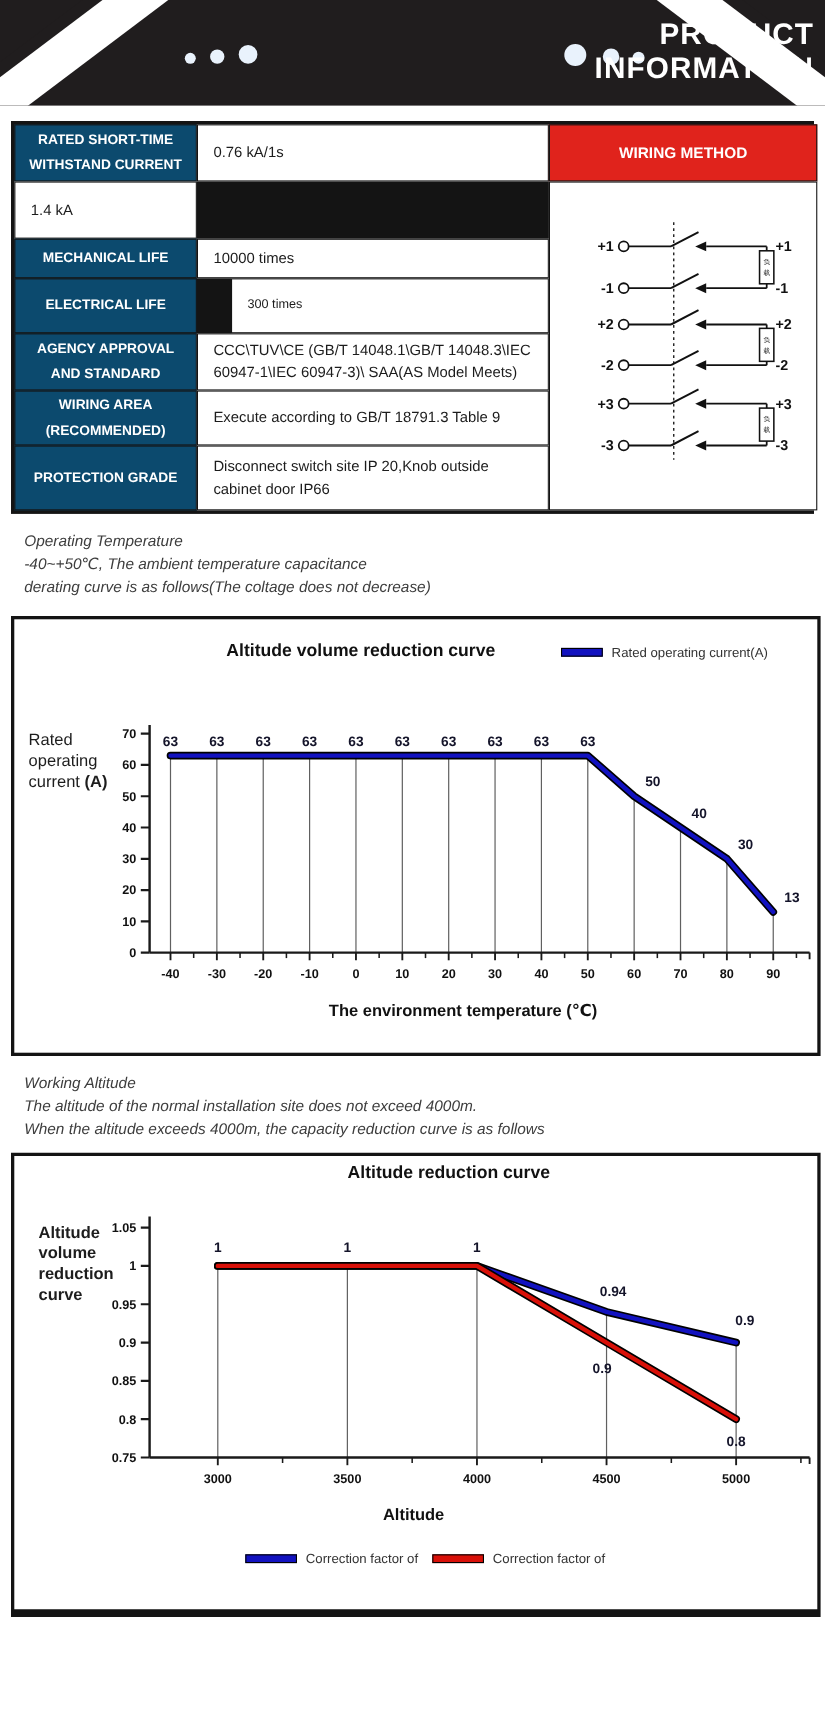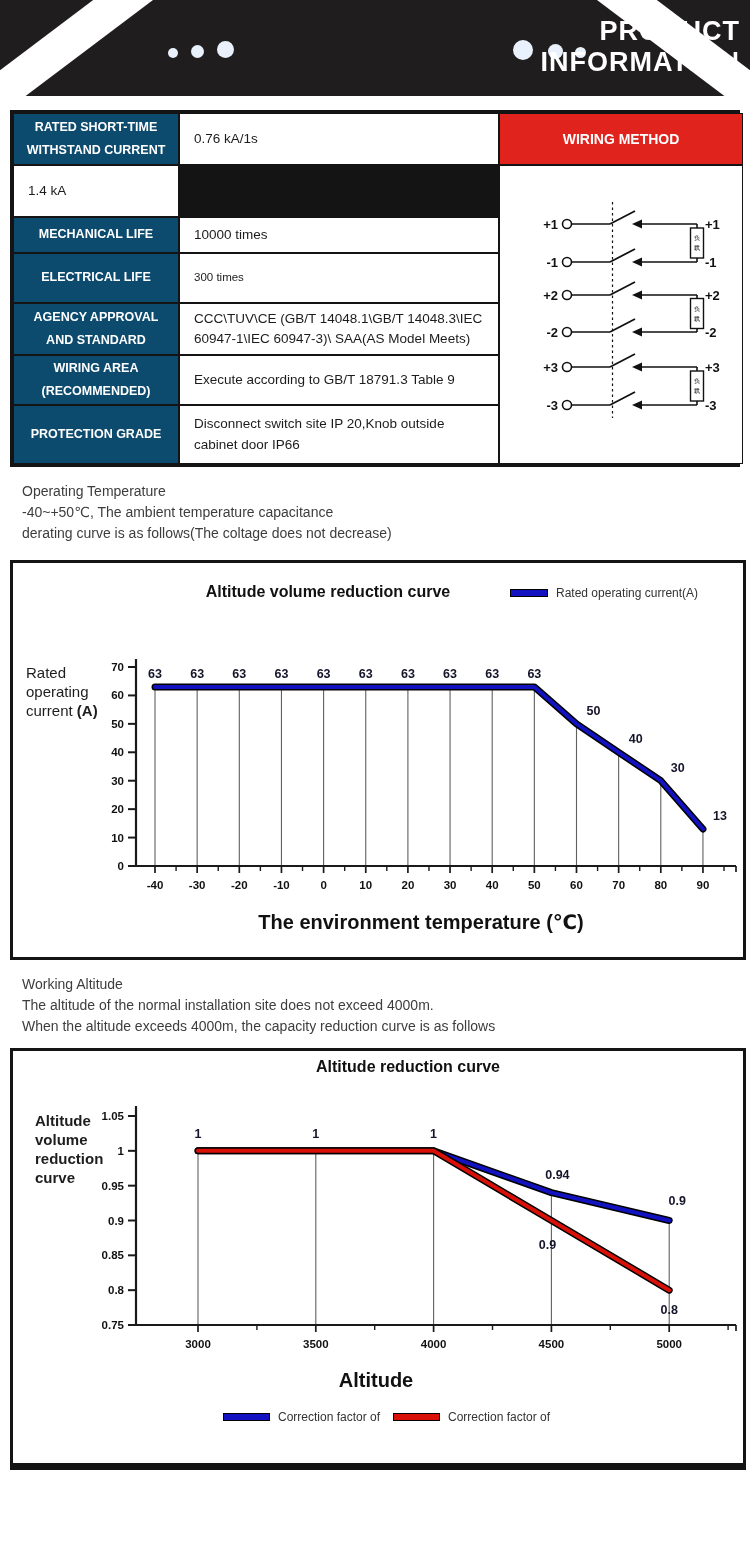--- a/index.html
+++ b/index.html
@@ -19,39 +19,39 @@
   
   #spec{position:absolute;left:10px;top:110px;width:730px;height:357px;
         display:grid;grid-template-columns:166px 320px 244px;
         grid-template-rows:52px 52px 36px 50px 52px 50px 1fr;
         border:3px solid #141414;background:#141414;box-sizing:border-box;}
   #spec > div{border:1.5px solid #141414;box-sizing:border-box;}
   .lbl{background:#0c4a6e;color:#fff;font-weight:bold;font-size:12.5px;line-height:1.85;
        display:flex;align-items:center;justify-content:center;text-align:center;padding:0 8px;}
   .val{background:#fff;color:#1c1c1c;font-size:13.5px;line-height:1.5;
        display:flex;align-items:center;padding:2px 14px;}
-  .val.small{font-size:11.5px;}
+  .val.small{font-size:11.5px;margin-left:31px;}
   .wm-hd{grid-column:3;grid-row:1;background:#e0231c;color:#fff;font-weight:bold;font-size:14px;
          display:flex;align-items:center;justify-content:center;}
   .wm-bd{grid-column:3;grid-row:2/8;background:#fff;position:relative;}
   
-  .para{position:absolute;left:22px;font-size:14px;color:#3d3d3d;line-height:21px;}
+  .para{position:absolute;left:22px;font-size:14px;color:#3d3d3d;line-height:21px;font-style:italic;}
   
   .chartbox{position:absolute;left:10px;width:730px;border:3px solid #141414;background:#fff;box-sizing:content-box;}
   #chart1{top:560px;height:394px;}
   #chart2{top:1048px;height:412px;border-bottom-width:7px;}
   .chartbox svg{position:absolute;left:0;top:0;}
   .c-title{position:absolute;text-align:center;font-weight:bold;color:#111;font-size:16px;}
   #c1-title{left:120px;top:20px;width:390px;}
   #c2-title{left:115px;top:7px;width:560px;}
   .ylab{position:absolute;color:#1d1d1d;font-size:15px;line-height:19px;}
   #c1-ylab{left:13px;top:100px;}
   #c1-ylab b{font-size:15px;}
   #c2-ylab{left:22px;top:60px;font-weight:bold;}
-  .xlab{position:absolute;text-align:center;font-weight:bold;color:#111;font-size:20px;}
+  .xlab{position:absolute;text-align:center;font-weight:bold;color:#111;font-size:15px;}
   #c1-xlab{left:123px;top:347px;width:570px;}
   #c2-xlab{left:123px;top:318px;width:480px;}
   .legend{position:absolute;display:flex;align-items:center;}
   .sw{height:6px;border:1px solid #000;display:inline-block;}
   .leg-t{font-size:12px;color:#333;margin-left:8px;}
   #c1-leg{left:497px;top:23px;}
   #c1-leg .sw{width:36px;background:#1212c0;}
   .leg2{position:absolute;top:359px;display:flex;align-items:center;}
   #c2-leg-b{left:210px;}
   #c2-leg-r{left:380px;}

